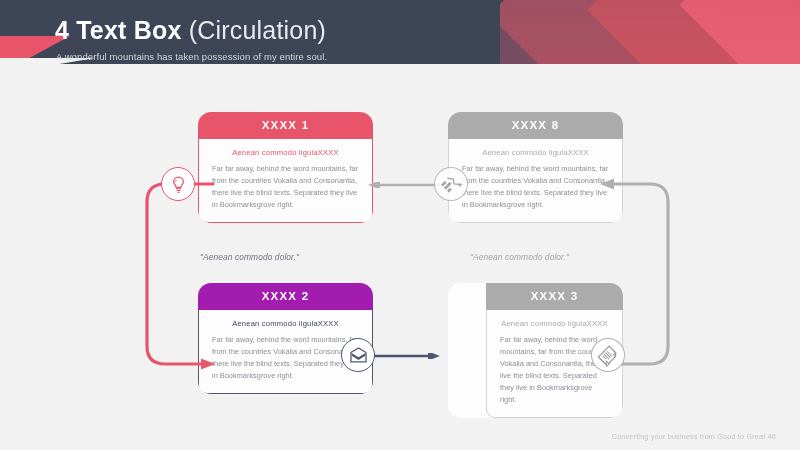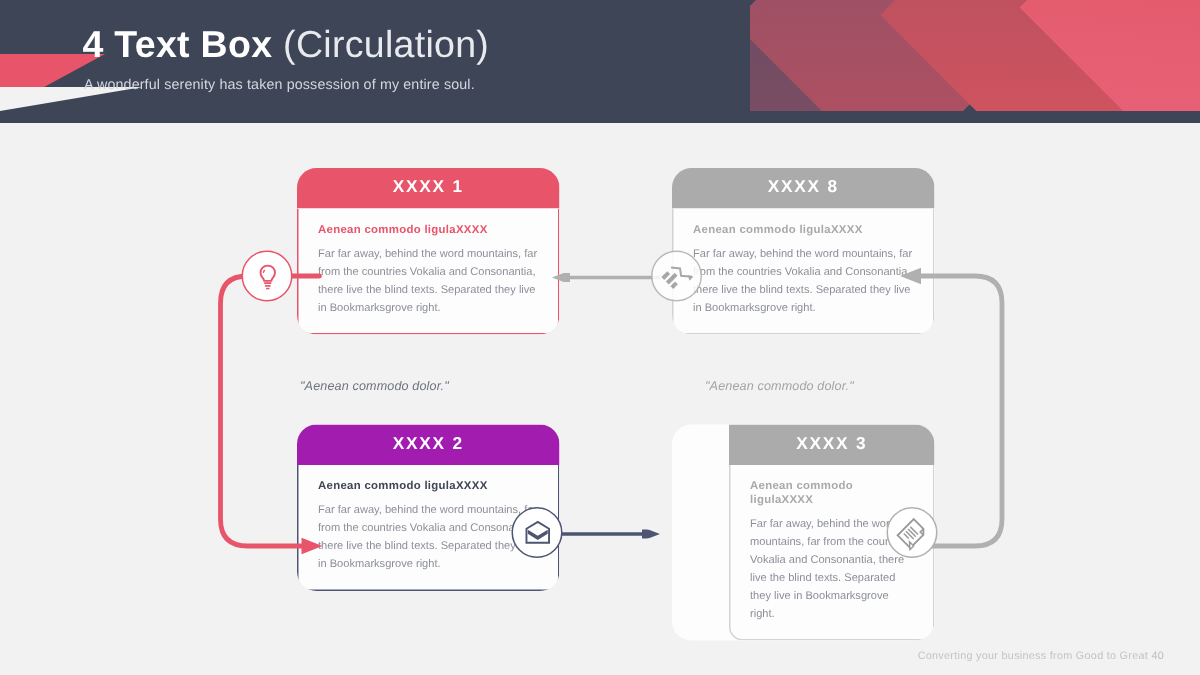--- a/index.html
+++ b/index.html
@@ -6,21 +6,21 @@
   html,body { width:800px; height:450px; }
   body {
     font-family: "Liberation Sans", sans-serif;
     background:#f2f2f2;
     overflow:hidden;
     position:relative;
   }
 
   
   .header {
-    position:absolute; left:0; top:0; width:800px; height:82px;
+    position:absolute; left:0; top:0; width:800px; height:64px;
     background:#3e4557; overflow:hidden;
   }
   .hdr-geo { position:absolute; right:0; top:0; width:300px; height:74px; overflow:hidden; }
   .hdr-geo i { position:absolute; display:block; }
   .g1 { width:150px; height:150px; background:linear-gradient(135deg,#8d5268,#b64f60); transform:rotate(45deg); left:20px; top:-60px; }
   .g2 { width:160px; height:160px; background:linear-gradient(135deg,#a94f60,#d9545f); transform:rotate(45deg); left:120px; top:-70px; }
   .g3 { width:170px; height:170px; background:linear-gradient(140deg,#de5562,#e9637a); transform:rotate(45deg); left:215px; top:-80px; }
   .g4 { width:120px; height:120px; background:linear-gradient(135deg,#6b4c66,#8e5065); transform:rotate(45deg); left:-10px; top:-20px; opacity:.85;}
   .hdr-tri {
     position:absolute; left:0; top:36px; width:0; height:0;
@@ -53,21 +53,21 @@
   .card .cap {
     height:27px; line-height:27px; text-align:center;
     font-size:11.5px; font-weight:bold; color:#ffffff; letter-spacing:1.2px;
   }
   .card .bodywrap {
     border:1.3px solid #dcdcdc; border-top:none;
     border-bottom-left-radius:9px; border-bottom-right-radius:9px;
     background:#fdfdfd; padding:9px 13px 11px 13px;
   }
   .card .sub {
-    font-size:7.6px; font-weight:bold; text-align:left; letter-spacing:.2px;
+    font-size:7.6px; font-weight:normal; text-align:center; letter-spacing:.2px;
     margin-bottom:6px;
   }
   .card .body {
     font-size:7.4px; line-height:1.62; text-align:left; color:#8b8f98;
   }
 
   .card.red  { top:38px;  left:198px; }
   .card.red  .cap { background:#e8546a; }
   .card.red  .bodywrap { border-color:#e8546a; }
   .card.red  .sub { color:#e8546a; }
@@ -128,21 +128,21 @@
       <i class="g1"></i>
       <i class="g2"></i>
       <i class="g3"></i>
   </div>
   <div class="hdr-tri"></div>
   <div class="hdr-tri2"></div>
   <div class="title">
     <b>4 Text Box</b>
     <span>(Circulation)</span>
   </div>
-  <div class="subtitle">A wonderful serenity has taken possession of my entire soul.</div>
+  <div class="subtitle">A wonderful mountains has taken possession of my entire soul.</div>
 </div>
 
 <div class="canvas">
 
   <svg class="conn arrow-left-gray" viewBox="0 0 72 6">
     <line x1="72" y1="3" x2="12" y2="3" stroke="#b0b0b0" stroke-width="2.4"></line>
     <polygon points="0,3 12,7.6 12,-1.6" fill="#b0b0b0"></polygon>
   </svg>
 
   <svg class="conn arrow-right-navy" viewBox="0 0 72 6">

